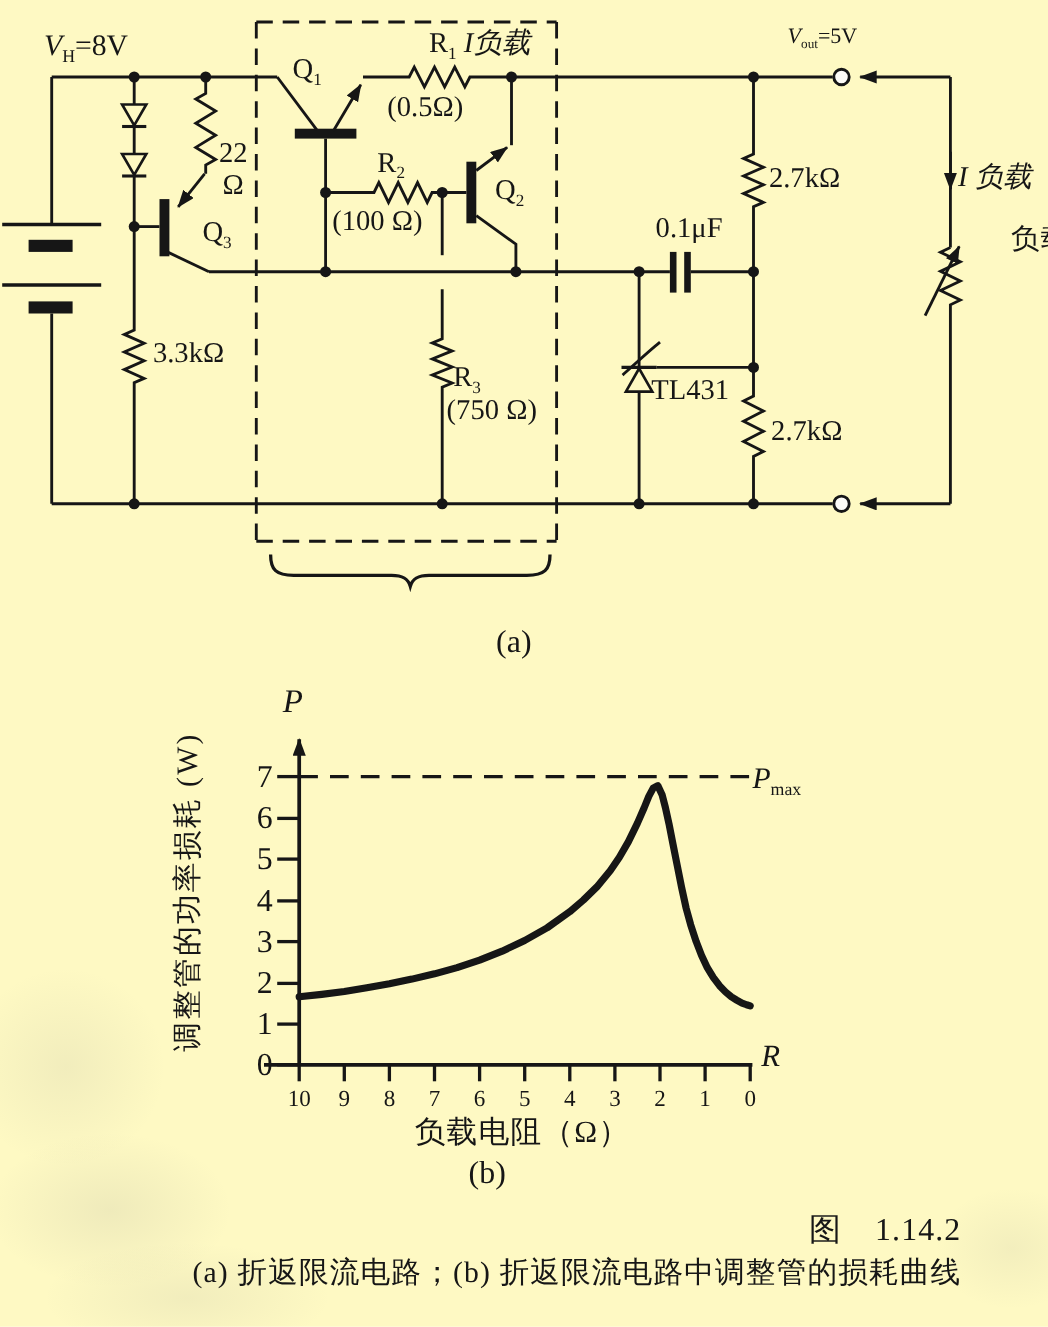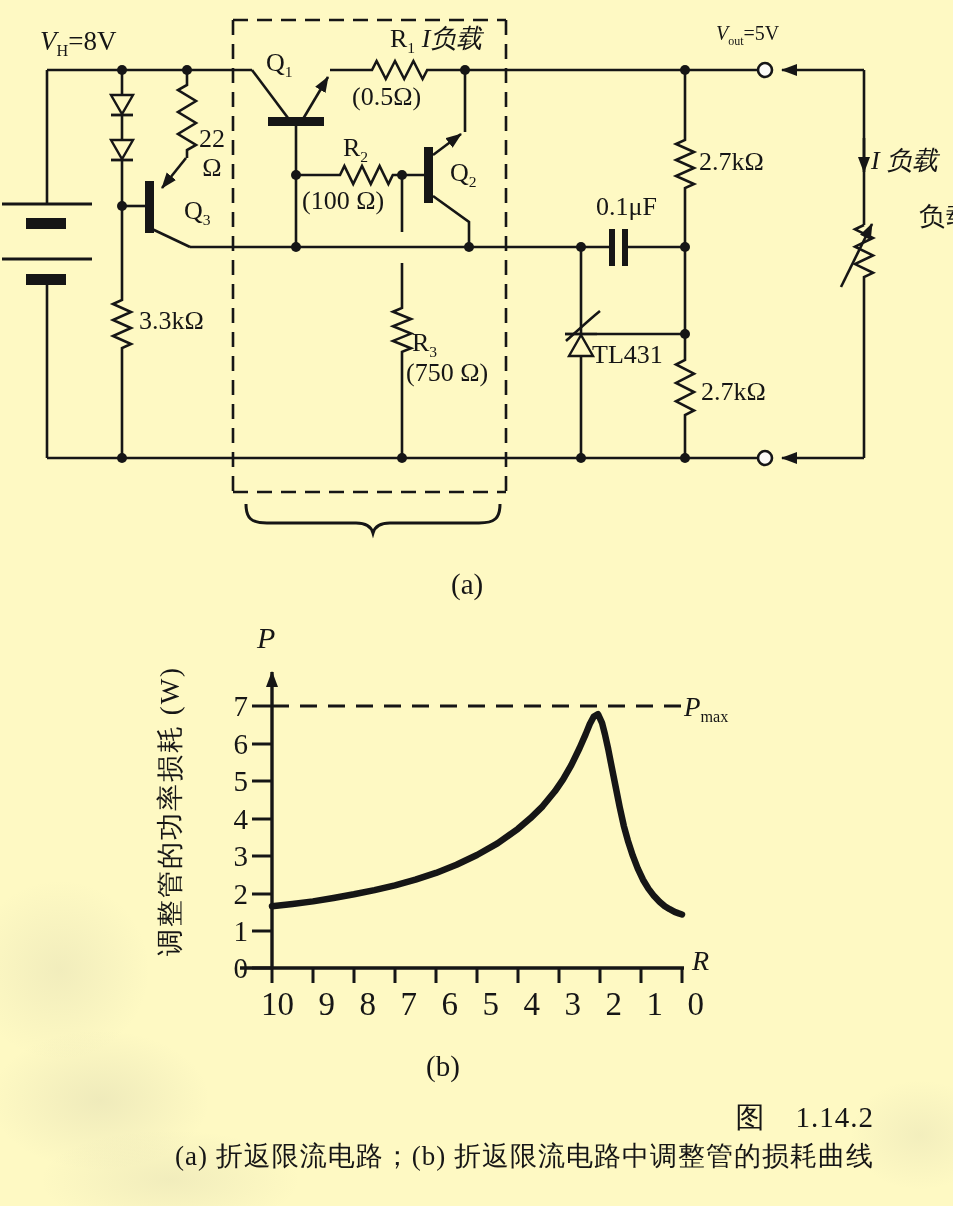--- a/index.html
+++ b/index.html
@@ -8,21 +8,21 @@
   svg{position:absolute;left:0;top:0;}
   .wire{stroke:#161616;stroke-width:2.6;fill:none;}
   .thick{stroke:#161616;stroke-width:3.4;fill:none;}
   .lbl{position:absolute;font-size:26px;line-height:1.12;white-space:nowrap;color:#161616;}
   .it{font-style:italic;}
   sub{font-size:0.6em;line-height:0;}
   .cn{letter-spacing:1px;}
   .ylabel{position:absolute;left:152px;top:972px;width:322px;text-align:center;
           transform:rotate(-90deg);transform-origin:0 0;font-size:27px;letter-spacing:2px;}
   .ytick{position:absolute;width:40px;text-align:right;font-size:29px;}
-  .xtick{position:absolute;width:44px;text-align:right;font-size:33px;}
+  .xtick{position:absolute;width:44px;text-align:center;font-size:21px;}
   .center{position:absolute;left:0;width:874px;text-align:right;}
   .smudge{position:absolute;border-radius:50%;pointer-events:none;}
 </style>
 </head>
 <body>
 
 <div class="page">
 
   <div class="smudge" style="left:-30px;top:880px;width:180px;height:180px;background:radial-gradient(closest-side,rgba(130,130,130,.10),transparent);"></div>
   <div class="smudge" style="left:-10px;top:1030px;width:220px;height:140px;background:radial-gradient(closest-side,rgba(130,130,130,.12),transparent);"></div>
@@ -254,18 +254,19 @@
   <div class="xtick" style="left:455px;top:986px;">5</div>
   <div class="xtick" style="left:496px;top:986px;">4</div>
   <div class="xtick" style="left:537px;top:986px;">3</div>
   <div class="xtick" style="left:578px;top:986px;">2</div>
   <div class="xtick" style="left:619px;top:986px;">1</div>
   <div class="xtick" style="left:660px;top:986px;">0</div>
 
   <div class="lbl" style="left:684px;top:692px;font-size:27px;"><span class="it">P</span><sub>max</sub></div>
   <div class="lbl it" style="left:692px;top:945px;font-size:28px;">R</div>
 
+  <div class="lbl cn" style="left:377px;top:1014px;font-size:28px;">负载电阻（Ω）</div>
   <div class="lbl" style="left:426px;top:1050px;font-size:29px;">(b)</div>
 
   <div class="center cn" style="top:1098px;font-size:29px;">图　1.14.2</div>
   <div class="center cn" style="top:1138px;font-size:27px;">(a) 折返限流电路；(b) 折返限流电路中调整管的损耗曲线</div>
 
 </div>
 
 </body></html>

